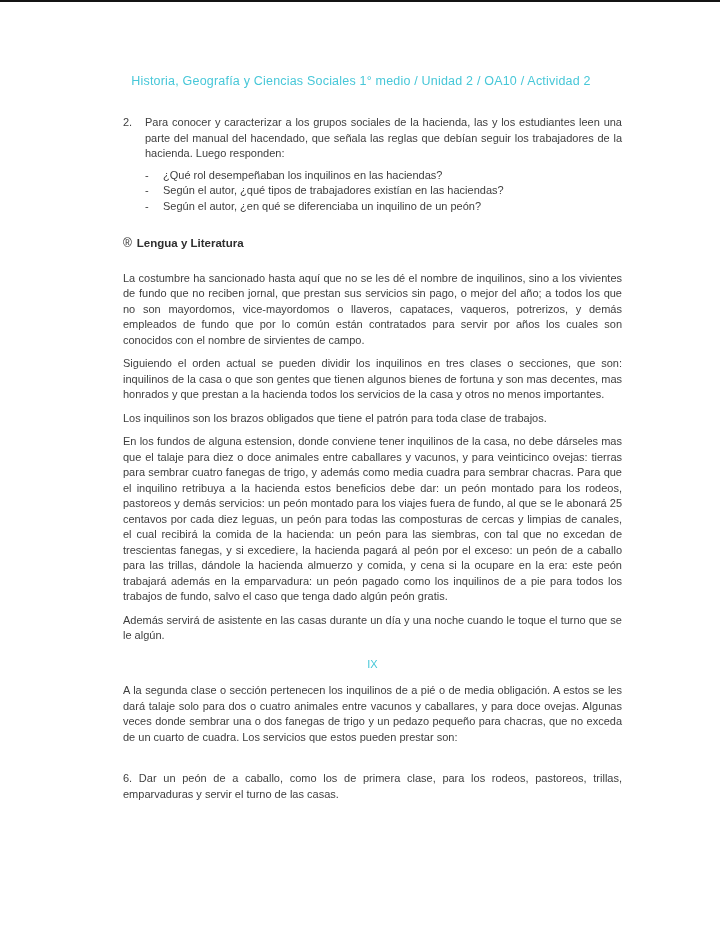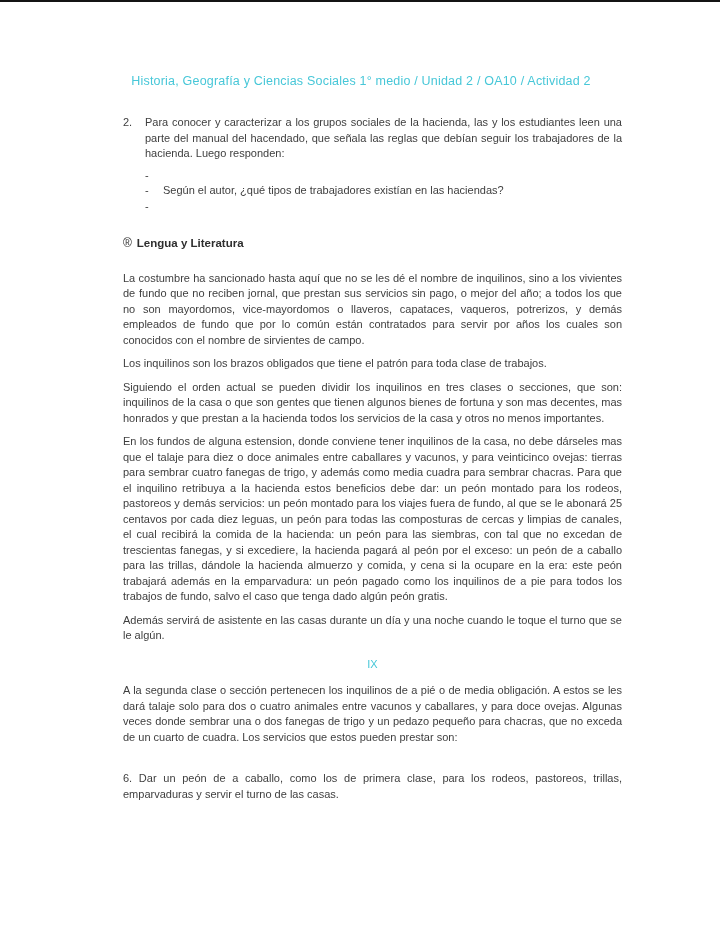--- a/index.html
+++ b/index.html
@@ -114,42 +114,44 @@
 
     <div class="indent body-text">
       <div class="activity">
         <div class="activity-number">2.</div>
         <p class="activity-intro">Para conocer y caracterizar a los grupos sociales de la hacienda, las y los estudiantes leen una parte del manual del hacendado, que señala las reglas que debían seguir los trabajadores de la hacienda. Luego responden:</p>
       </div>
 
       <div class="questions">
         <div class="question-row">
           <span class="question-dash">-</span>
+          <span>¿Qué rol desempeñaban los inquilinos en las haciendas?</span>
         </div>
         <div class="question-row">
           <span class="question-dash">-</span>
           <span>Según el autor, ¿qué tipos de trabajadores existían en las haciendas?</span>
         </div>
         <div class="question-row">
           <span class="question-dash">-</span>
+          <span>Según el autor, ¿en qué se diferenciaba un inquilino de un peón?</span>
         </div>
       </div>
 
       <div class="subject-link">
         <span class="link-icon">®</span>
         <span>Lengua y Literatura</span>
       </div>
     </div>
 
     <div class="indent">
 
       <div class="body-text">
         <p class="source-paragraph first-paragraph">La costumbre ha sancionado hasta aquí que no se les dé el nombre de inquilinos, sino a los vivientes de fundo que no reciben jornal, que prestan sus servicios sin pago, o mejor del año; a todos los que no son mayordomos, vice-mayordomos o llaveros, capataces, vaqueros, potrerizos, y demás empleados de fundo que por lo común están contratados para servir por años los cuales son conocidos con el nombre de sirvientes de campo.</p>
+        <p class="source-paragraph">Siguiendo el orden actual se pueden dividir los inquilinos en tres clases o secciones, que son: inquilinos de la casa o que son gentes que tienen algunos bienes de fortuna y son mas decentes, mas honrados y que prestan a la hacienda todos los servicios de la casa y otros no menos importantes.</p>
         <p class="source-paragraph">Los inquilinos son los brazos obligados que tiene el patrón para toda clase de trabajos.</p>
-        <p class="source-paragraph">Siguiendo el orden actual se pueden dividir los inquilinos en tres clases o secciones, que son: inquilinos de la casa o que son gentes que tienen algunos bienes de fortuna y son mas decentes, mas honrados y que prestan a la hacienda todos los servicios de la casa y otros no menos importantes.</p>
         <p class="source-paragraph">En los fundos de alguna estension, donde conviene tener inquilinos de la casa, no debe dárseles mas que el talaje para diez o doce animales entre caballares y vacunos, y para veinticinco ovejas: tierras para sembrar cuatro fanegas de trigo, y además como media cuadra para sembrar chacras. Para que el inquilino retribuya a la hacienda estos beneficios debe dar: un peón montado para los rodeos, pastoreos y demás servicios: un peón montado para los viajes fuera de fundo, al que se le abonará 25 centavos por cada diez leguas, un peón para todas las composturas de cercas y limpias de canales, el cual recibirá la comida de la hacienda: un peón para las siembras, con tal que no excedan de trescientas fanegas, y si excediere, la hacienda pagará al peón por el exceso: un peón de a caballo para las trillas, dándole la hacienda almuerzo y comida, y cena si la ocupare en la era: este peón trabajará además en la emparvadura: un peón pagado como los inquilinos de a pie para todos los trabajos de fundo, salvo el caso que tenga dado algún peón gratis.</p>
         <p class="source-paragraph">Además servirá de asistente en las casas durante un día y una noche cuando le toque el turno que se le algún.</p>
 
         <div class="section-label">IX</div>
 
         <p class="source-paragraph">A la segunda clase o sección pertenecen los inquilinos de a pié o de media obligación. A estos se les dará talaje solo para dos o cuatro animales entre vacunos y caballares, y para doce ovejas. Algunas veces donde sembrar una o dos fanegas de trigo y un pedazo pequeño para chacras, que no exceda de un cuarto de cuadra. Los servicios que estos pueden prestar son:</p>
         <p class="source-paragraph list-paragraph">6. Dar un peón de a caballo, como los de primera clase, para los rodeos, pastoreos, trillas, emparvaduras y servir el turno de las casas.</p>
       </div>
     </div>
 

